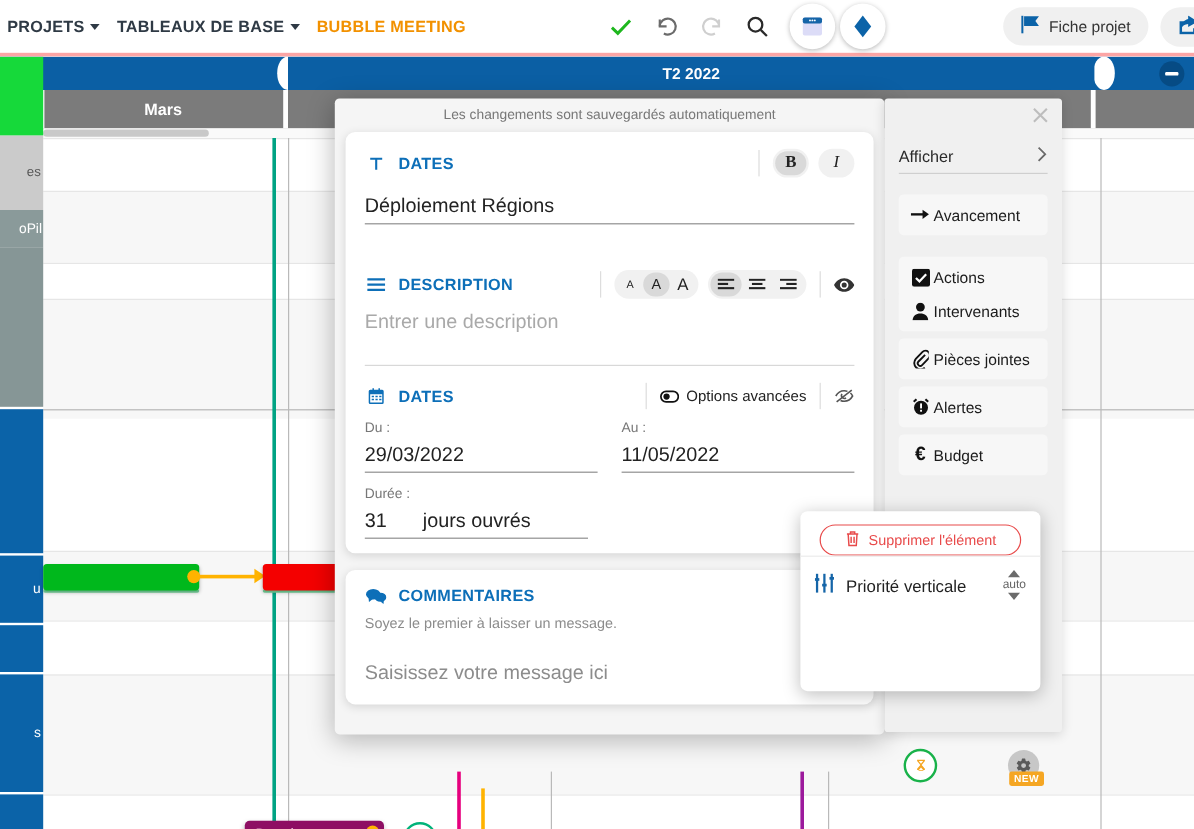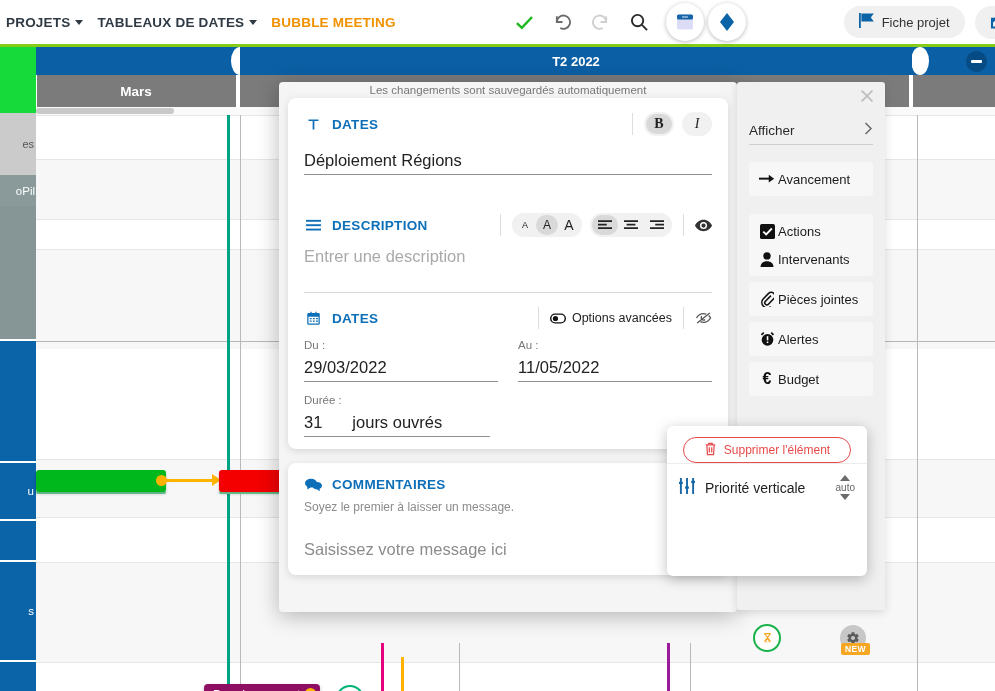--- a/index.html
+++ b/index.html
@@ -8,21 +8,21 @@
     font-family: "Liberation Sans", sans-serif;
     background:#ffffff;
     position:relative;
     font-size:13px;
     color:#333;
   }
 
   
   #appbar {
     position:absolute; left:0; top:0; width:995px; height:47px;
-    background:#ffffff; border-bottom:3px solid #84cc16;
+    background:#ffffff; border-bottom:3px solid #fca5a5;
     display:flex; align-items:center;gap:44px;
   }
   .nav-group { display:flex; align-items:center; height:47px; padding-left:6px; gap:14px; }
   .nav-item {
     display:flex; align-items:center; gap:5px;
     font-size:13.5px; font-weight:600; color:#2f3a45; letter-spacing:.2px;
     cursor:pointer; white-space:nowrap;
   }
   .nav-item.accent { color:#f29100; }
   .caret-down { width:0;height:0;border-left:4.5px solid transparent;border-right:4.5px solid transparent;border-top:5.5px solid #2f3a45; display:inline-block; }
@@ -93,21 +93,21 @@
   .hour-circle { position:absolute; width:28px;height:28px;border-radius:50%;background:#fff;
                  border:2px solid #19b24a; display:flex;align-items:center;justify-content:center;cursor:pointer; }
   .gear-gray { position:absolute; width:26px;height:26px;border-radius:50%;background:#c7c7c7;
                display:flex;align-items:center;justify-content:center;cursor:pointer; }
   .new-badge { position:absolute; background:#f5a623; color:#fff; font-size:8.5px; font-weight:700;
                padding:1px 4px; border-radius:2px; letter-spacing:.3px; }
 
   
   #modal { position:absolute; left:279px; top:82px; width:458px; height:530px;
            background:#f5f5f5; border-radius:4px; box-shadow:0 4px 22px rgba(0,0,0,.28); }
-  #modal-autosave { height:16px; display:flex; align-items:center; justify-content:center;
+  #modal-autosave { height:28px; display:flex; align-items:center; justify-content:center;
                     font-size:11.5px; color:#777; }
   .card { background:#fff; border-radius:8px; box-shadow:0 2px 8px rgba(0,0,0,.13); margin:0 9px; }
   #card-main { padding:14px 16px 12px 16px; }
   #card-comments { margin-top:14px; padding:14px 16px 16px 16px; }
 
   .sec-head { display:flex; align-items:center; gap:10px; }
   .sec-ico { width:18px; display:flex; align-items:center; justify-content:center; color:#0d6fb8; }
   .sec-title { color:#0d6fb8; font-weight:700; font-size:13.5px; letter-spacing:.3px; }
   .sec-tools { margin-left:auto; display:flex; align-items:center; gap:8px; }
 
@@ -512,21 +512,21 @@
   </div>
 </div>
 
 <div id="appbar">
   <div class="nav-group">
     <div class="nav-item">
       <span>PROJETS</span>
       <span class="caret-down"></span>
     </div>
     <div class="nav-item">
-      <span>TABLEAUX DE DATES</span>
+      <span>TABLEAUX DE BASE</span>
       <span class="caret-down"></span>
     </div>
     <div class="nav-item accent">
       <span>BUBBLE MEETING</span>
     </div>
   </div>
 
   <div class="vdiv" style="margin-left:14px;"></div>
 
   <div class="tool-group">

